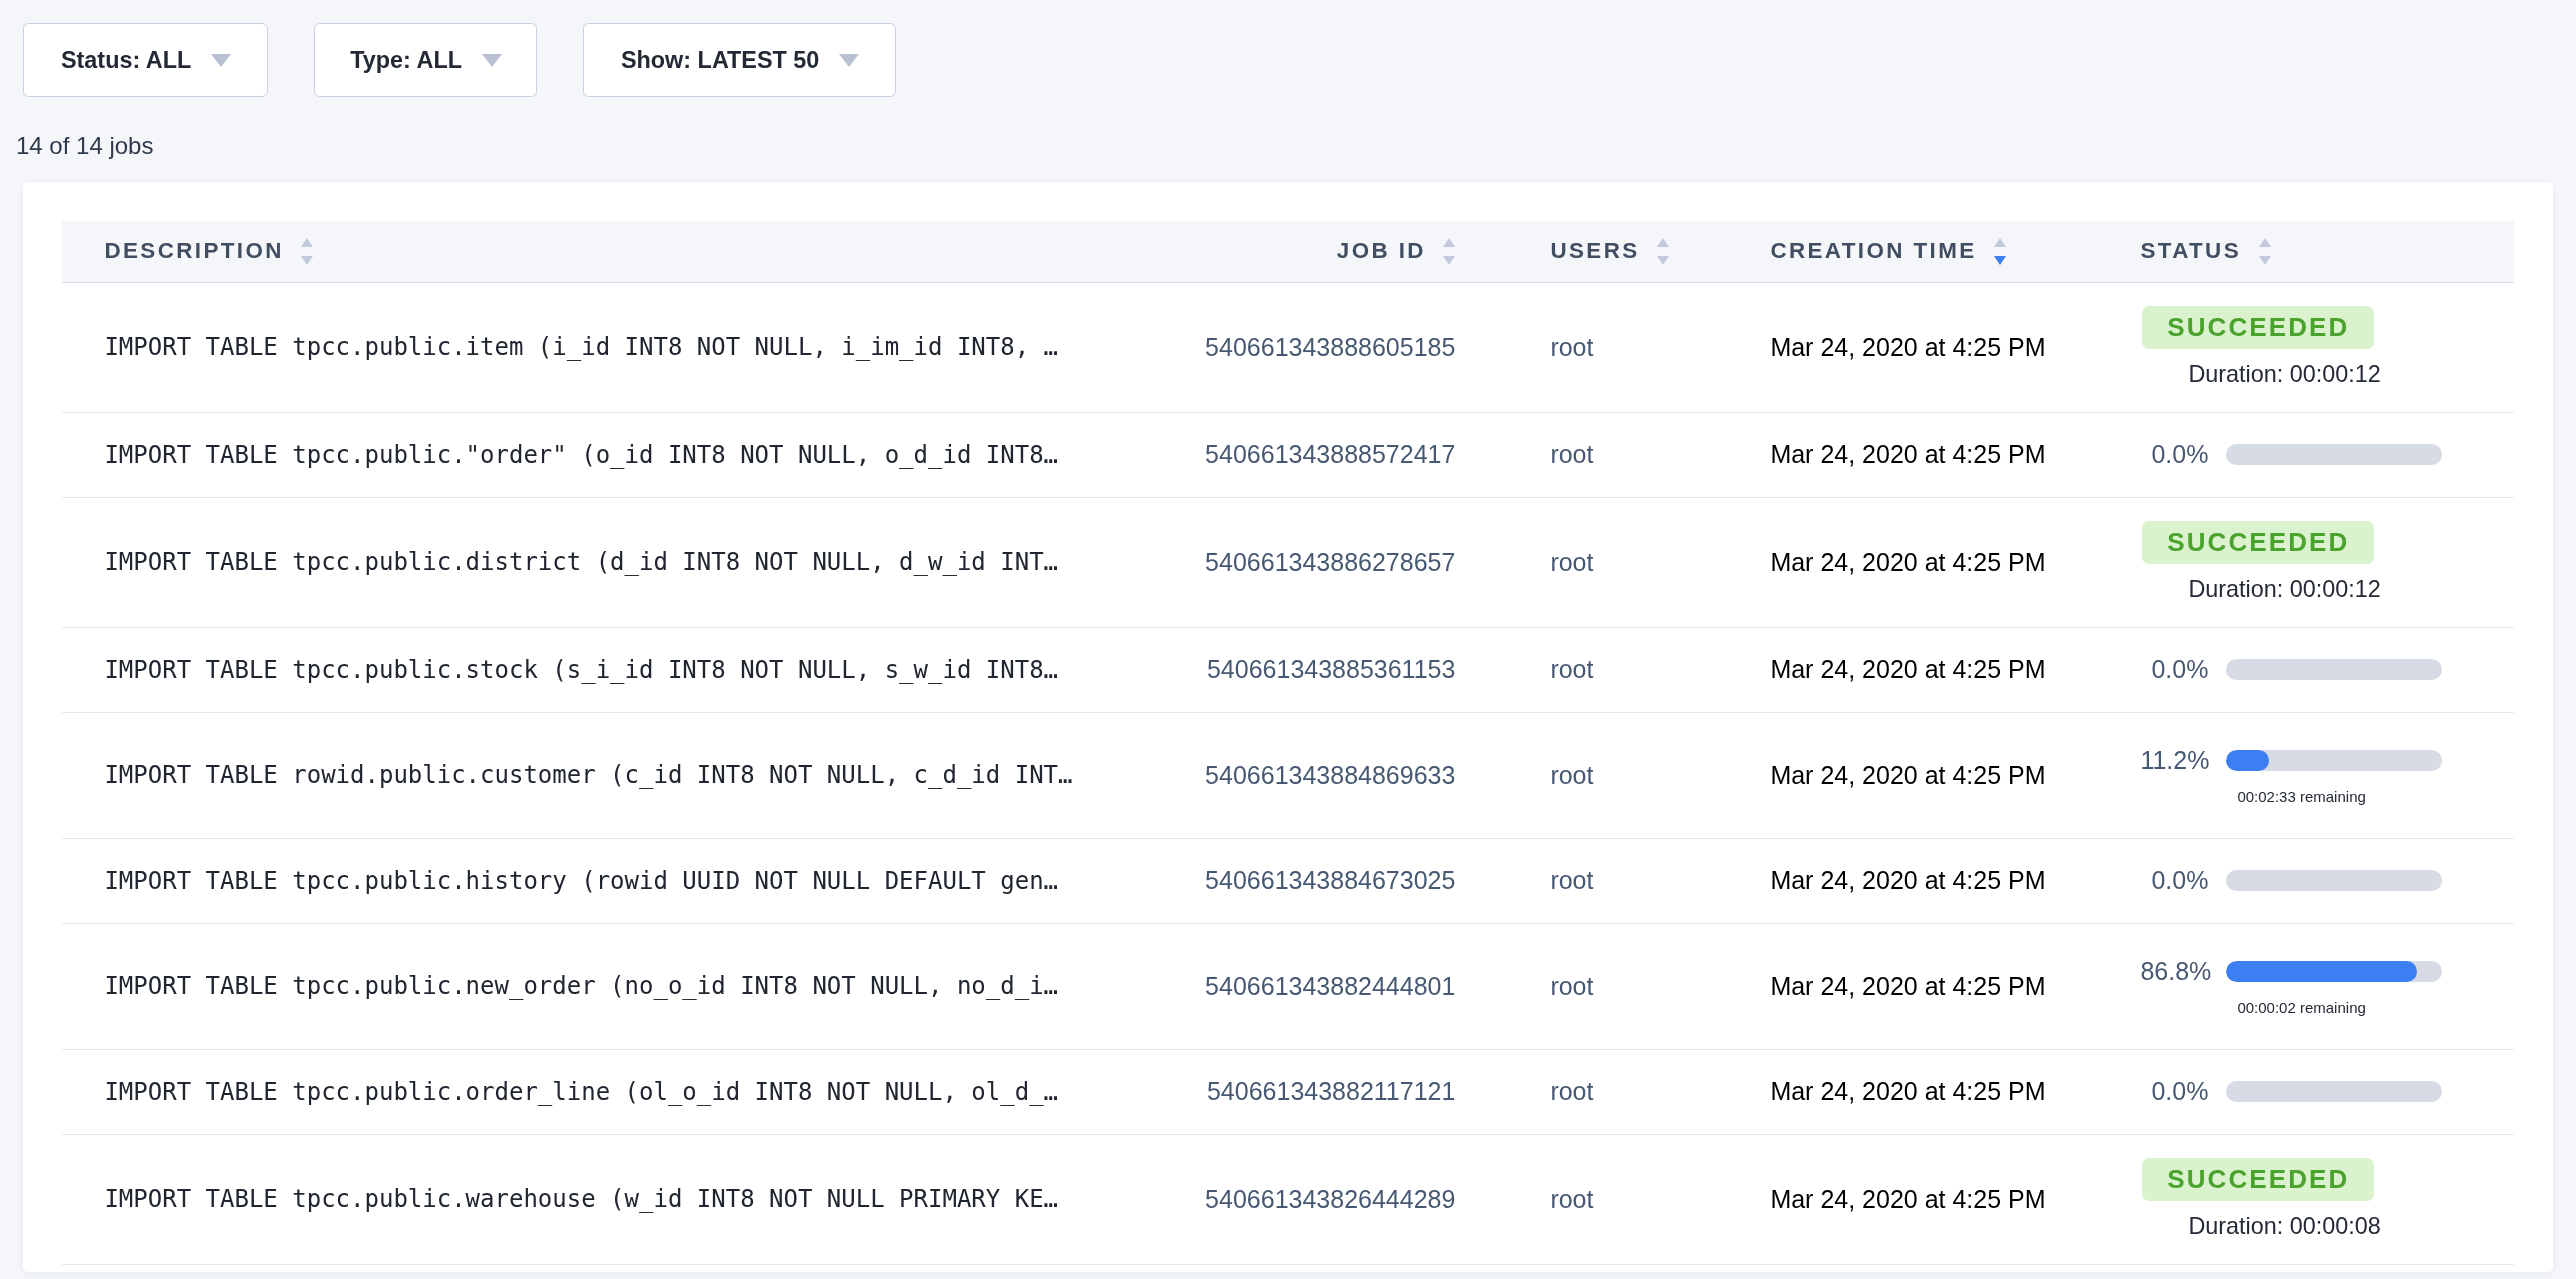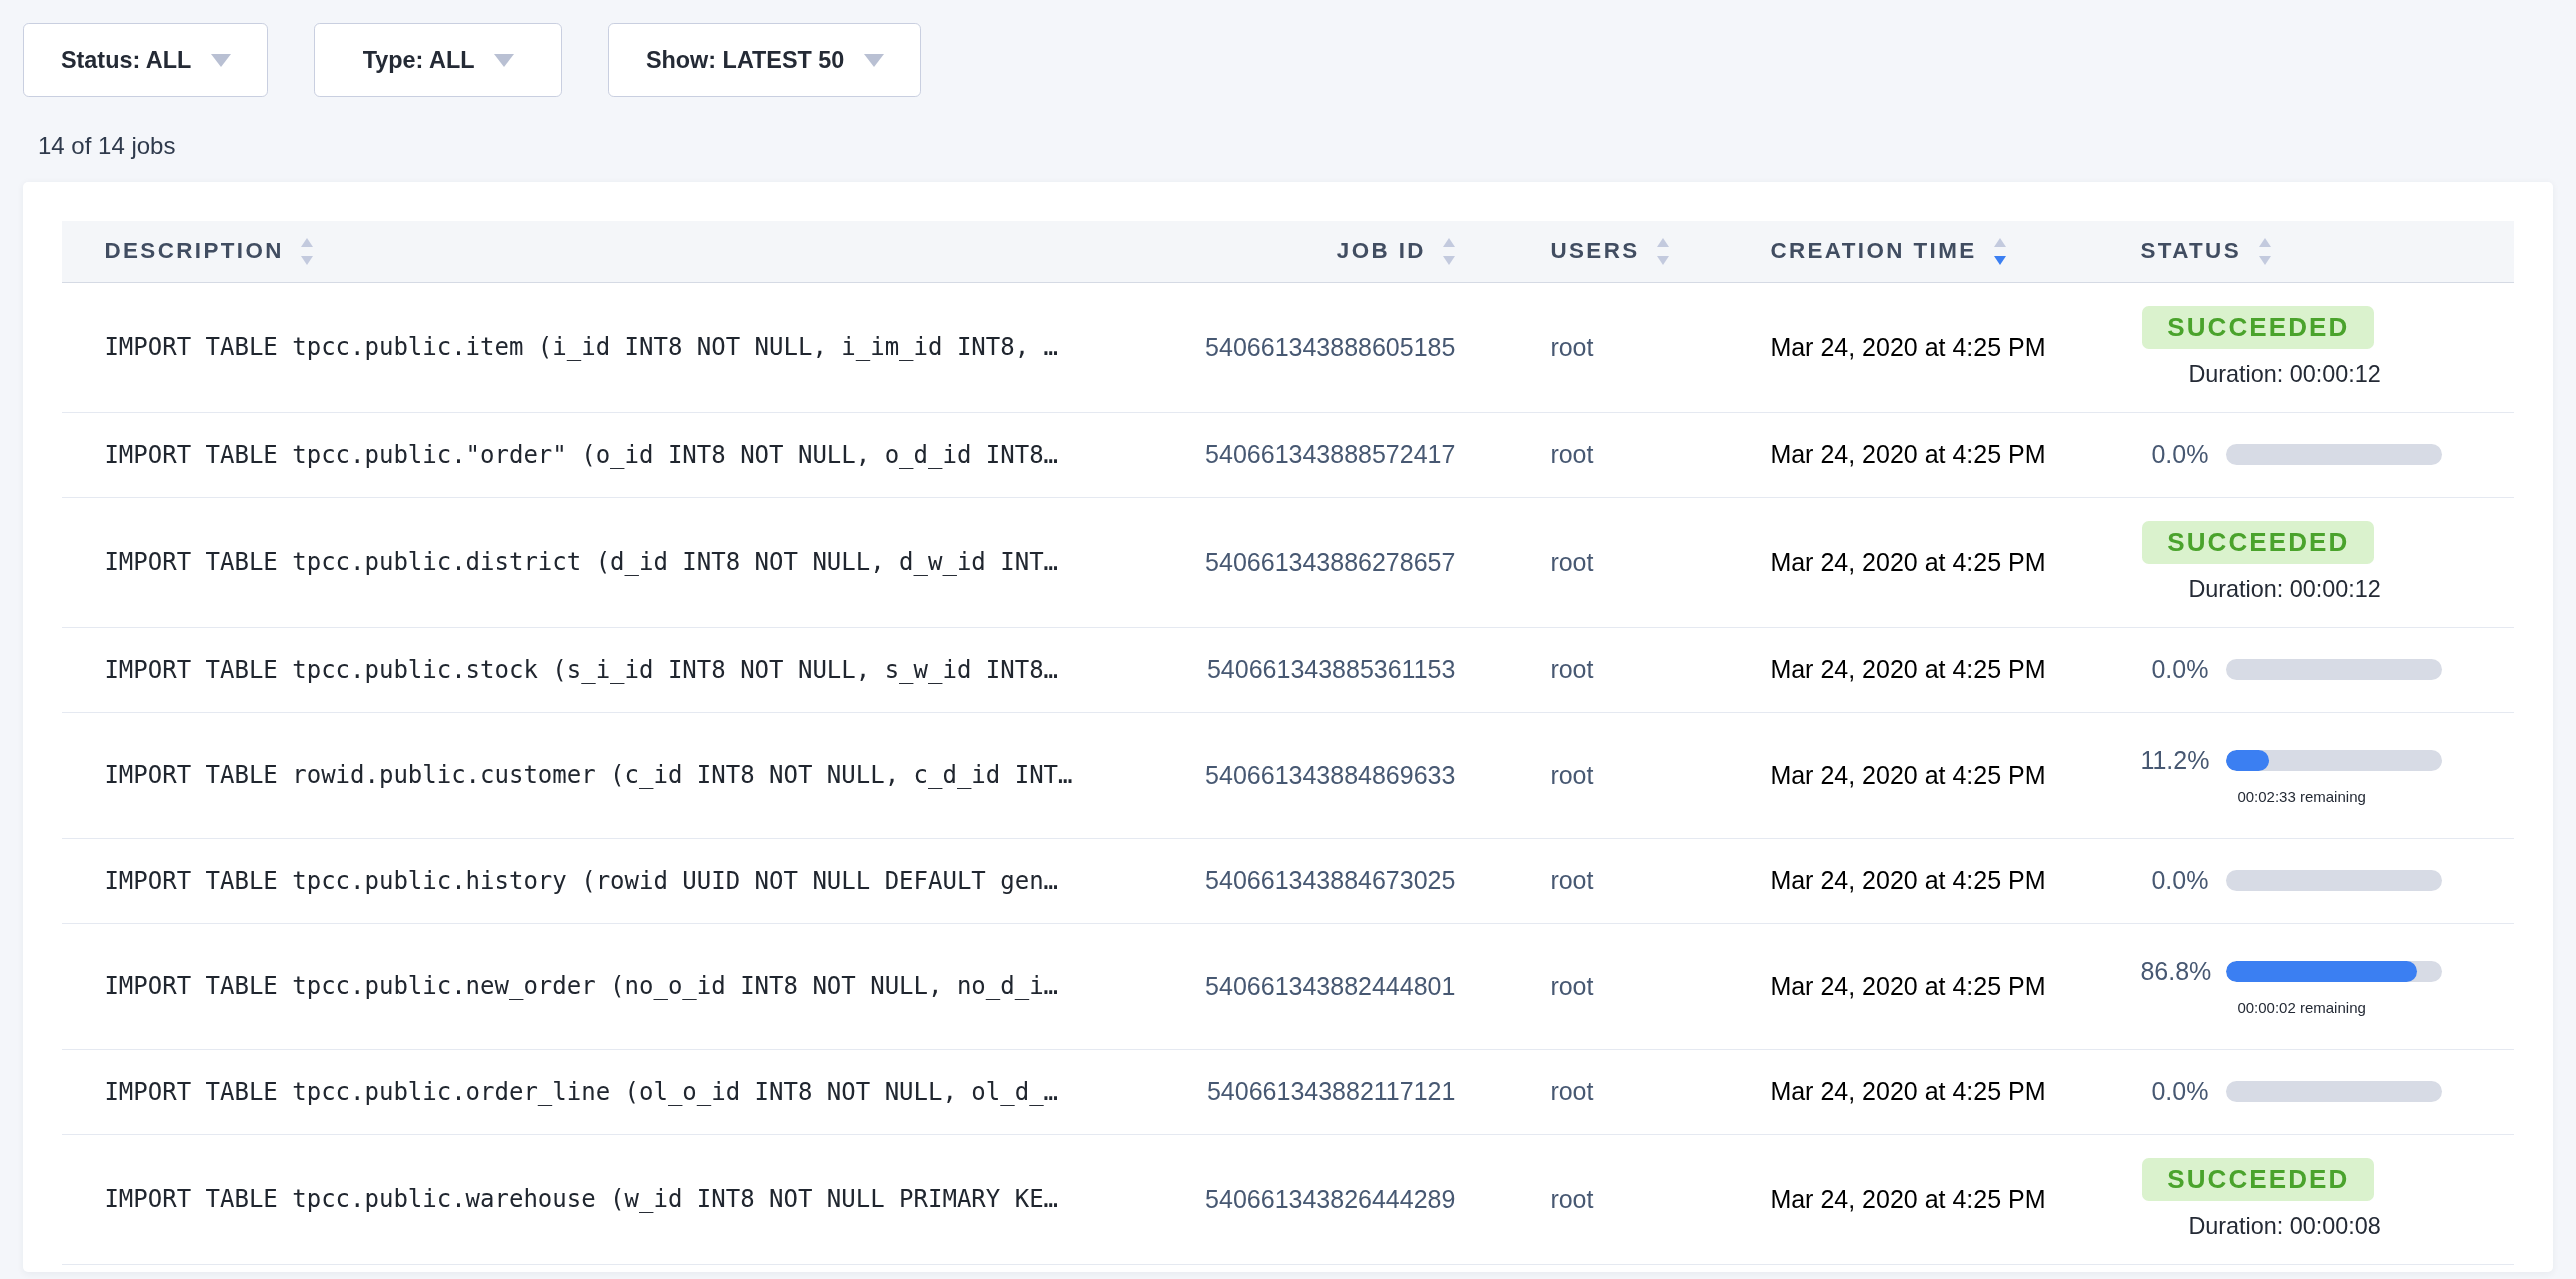--- a/index.html
+++ b/index.html
@@ -13,29 +13,29 @@
   .filters { display:flex; gap:46px; padding:23.4px 0 0 23.4px; }
   .dropdown {
     height:74px; background:#ffffff;
     border:1.9px solid #c9cfe0; border-radius:5.8px;
     display:flex; align-items:center; justify-content:center; gap:19.5px;
     font-family:"Liberation Sans", sans-serif;
     font-size:23.4px; font-weight:bold; color:#242a35;
     cursor:pointer;
   }
   .dd-status { width:245px; }
-  .dd-type   { width:248px;text-align:right; }
+  .dd-type   { width:223px;text-align:right; }
   .dd-show   { width:313px; }
   .caret {
     width:0; height:0;
     border-left:10.7px solid transparent; border-right:10.7px solid transparent;
     border-top:13.6px solid #b9c0d3;
   }
   
-  .summary { margin:35px 0 0 38px; font-size:24px; color:#2f3a4c; }
+  .summary { margin:35px 0 0 16px; font-size:24px; color:#2f3a4c; }
   
   .card {
     margin:21.4px 23.4px 0 23.4px; background:#ffffff;
     border-radius:5px;
     box-shadow:0 1.9px 7.8px rgba(40,50,70,0.06);
     padding:39px 39px 0 39px;
     height:1090px;
   }
   
   .thead, .tr {

